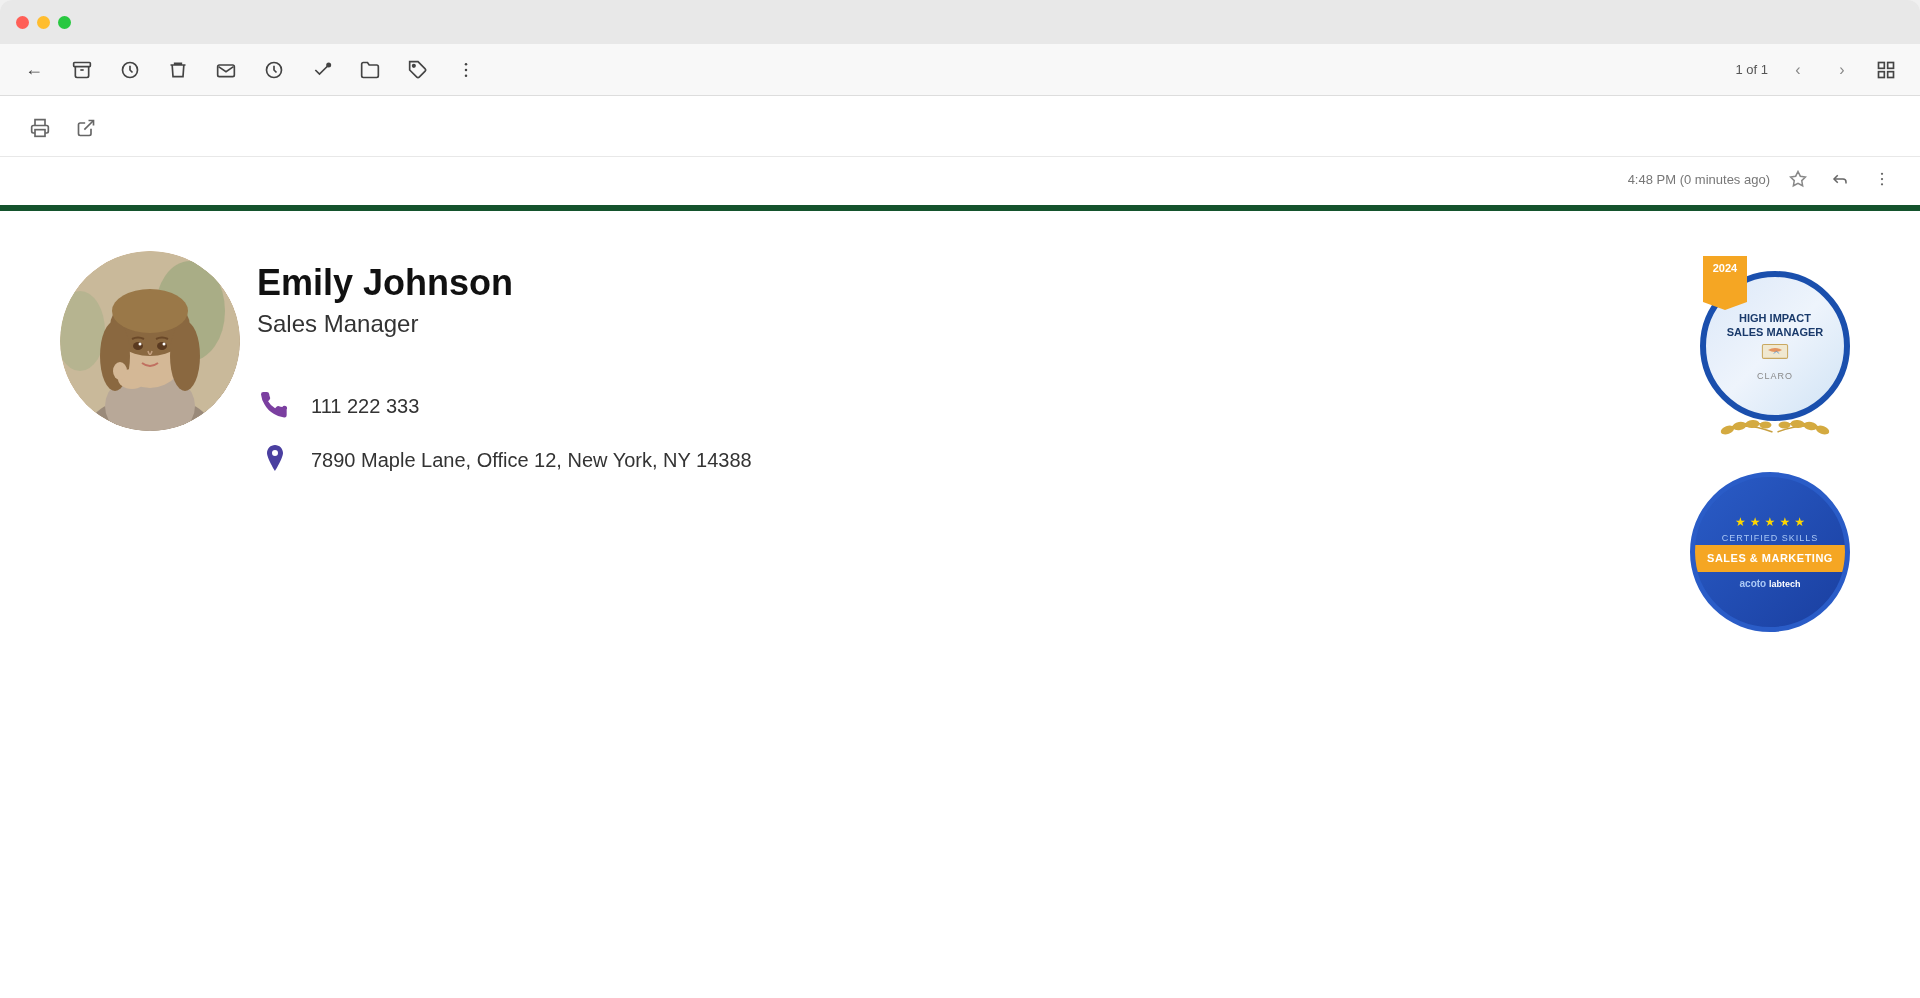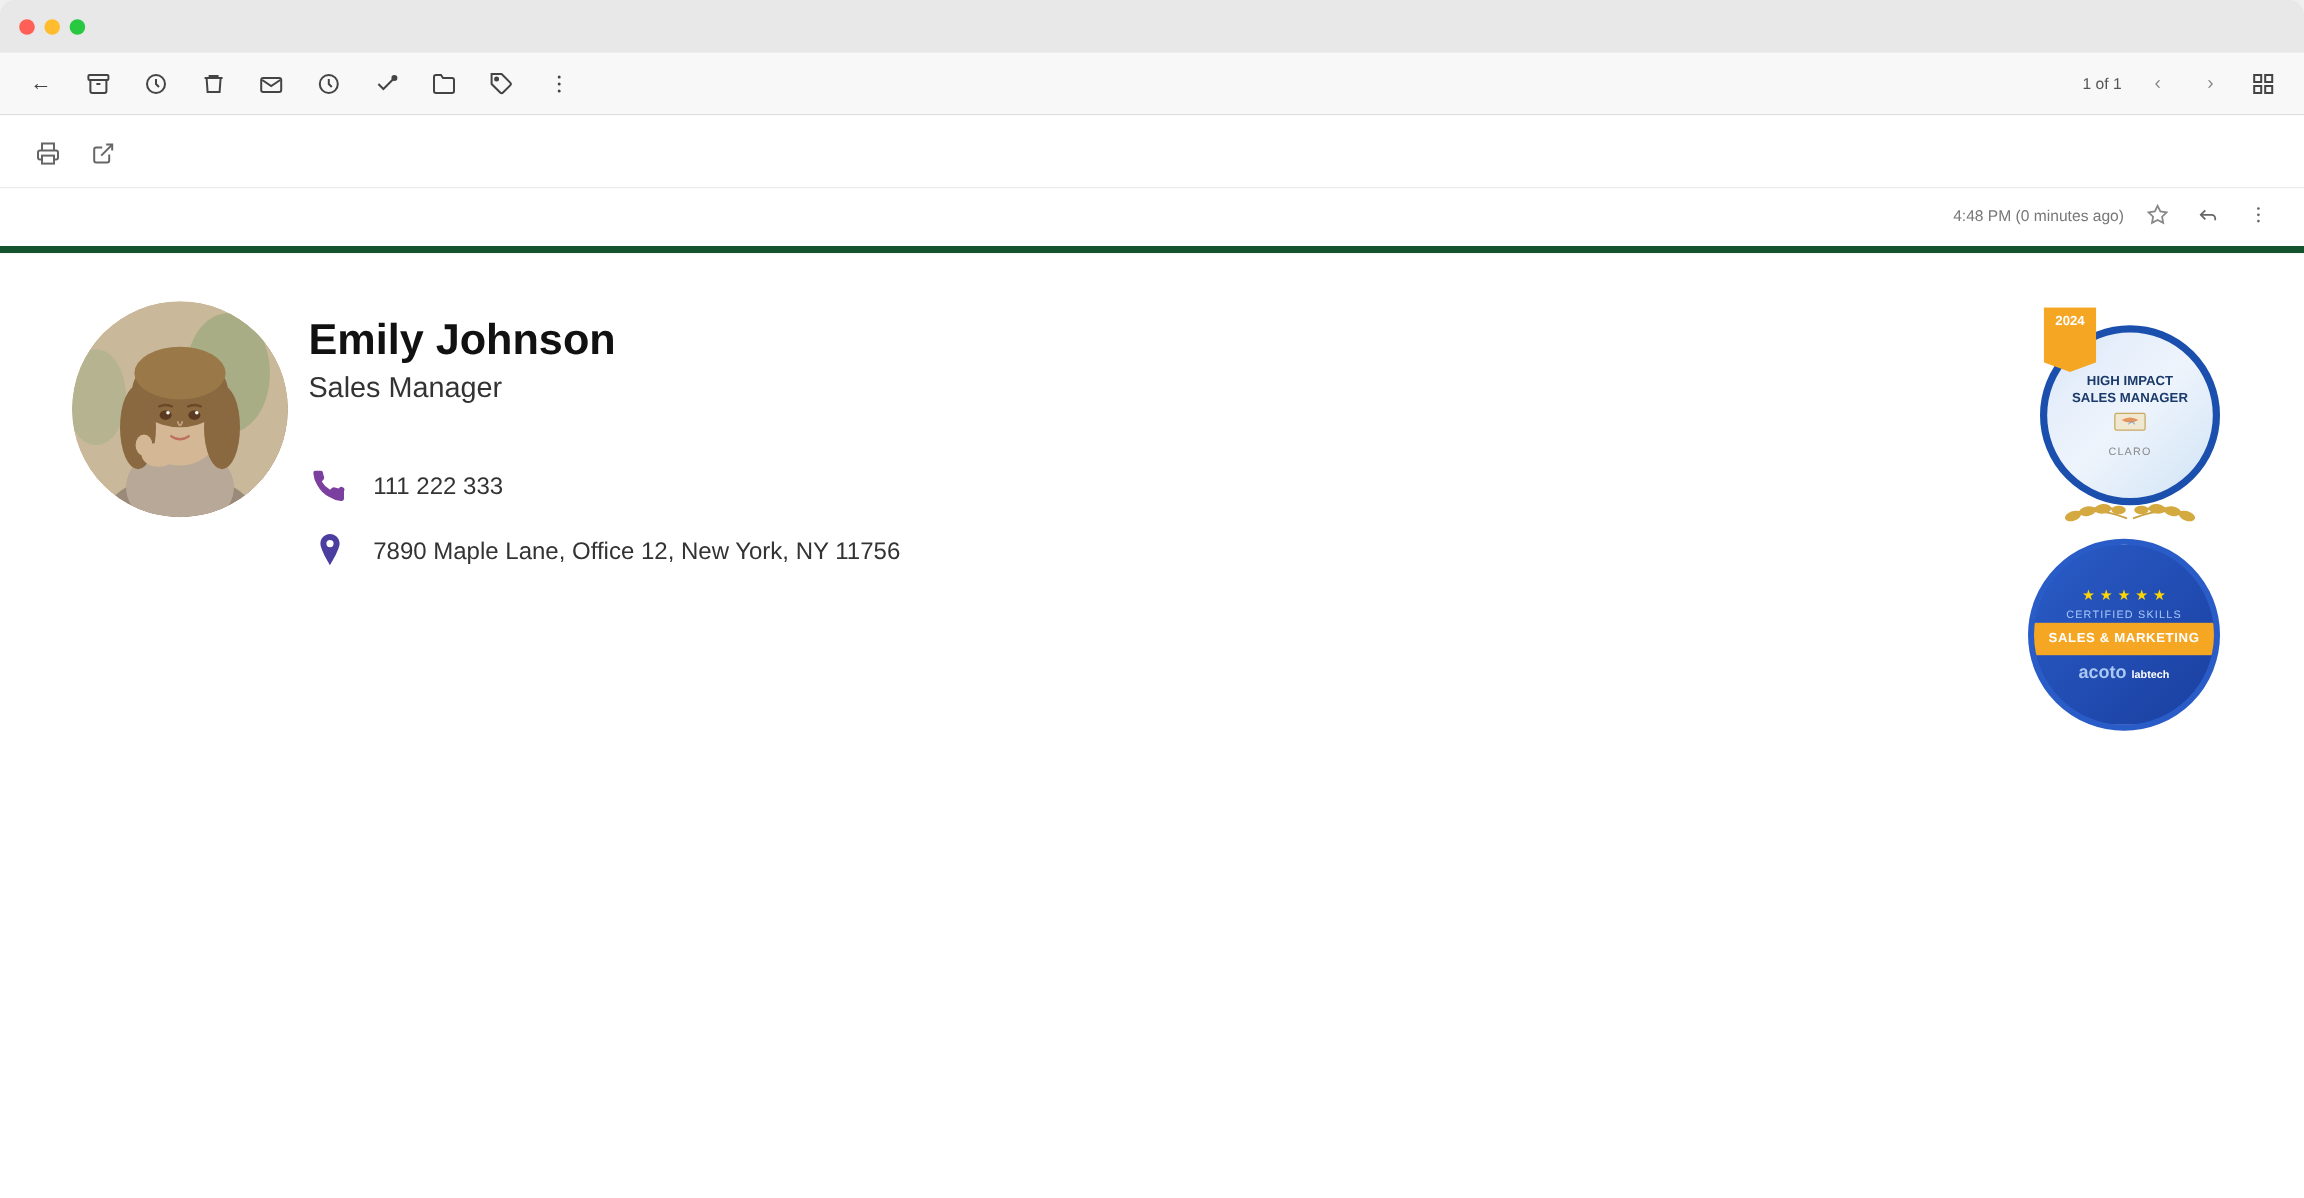--- a/index.html
+++ b/index.html
@@ -226,21 +226,21 @@
     }
     .contact-text {
       font-size: 20px;
       color: #333;
     }
 
     
     .sig-badges {
       display: flex;
       flex-direction: column;
-      gap: 8px;
+      gap: 31px;
       align-items: center;
       padding-top: 10px;
     }
 
     
     .badge1 {
       width: 160px;
       height: 180px;
       position: relative;
     }
@@ -555,21 +555,21 @@
                 </svg>
               </div>
               <span class="contact-text">111 222 333</span>
             </div>
             <div class="contact-row">
               <div class="contact-icon location-icon-svg">
                 <svg width="24" height="30" viewBox="0 0 24 30" fill="#4a3fa0">
                   <path d="M12 0C7.58 0 4 3.58 4 8c0 5.25 8 18 8 18s8-12.75 8-18c0-4.42-3.58-8-8-8zm0 11a3 3 0 110-6 3 3 0 010 6z"></path>
                 </svg>
               </div>
-              <span class="contact-text">7890 Maple Lane, Office 12, New York, NY 11756</span>
+              <span class="contact-text">7890 Maple Lane, Office 12, New York, NY 14388</span>
             </div>
           </div>
         </div>
       </div>
 
       <div class="sig-badges">
 
         <div class="badge1">
           <div style="position:relative; width:160px; height:185px;">
 
@@ -619,21 +619,21 @@
               <span class="badge2-star">★</span>
               <span class="badge2-star">★</span>
               <span class="badge2-star">★</span>
               <span class="badge2-star">★</span>
             </div>
             <div class="badge2-certified">CERTIFIED SKILLS</div>
             <div class="badge2-ribbon">
               <span>SALES &amp; MARKETING</span>
             </div>
             <div class="badge2-logo">
-              <span style="color:#aac8f5; font-size:15px;">acoto </span><span style="color:white; font-weight:600; font-size:9px;">labtech</span>
+              <span style="color:#aac8f5; font-size:10px;">acoto </span><span style="color:white; font-weight:600; font-size:9px;">labtech</span>
             </div>
           </div>
         </div>
 
       </div>
     </div>
   </div>
 </div>
 
 </body></html>

